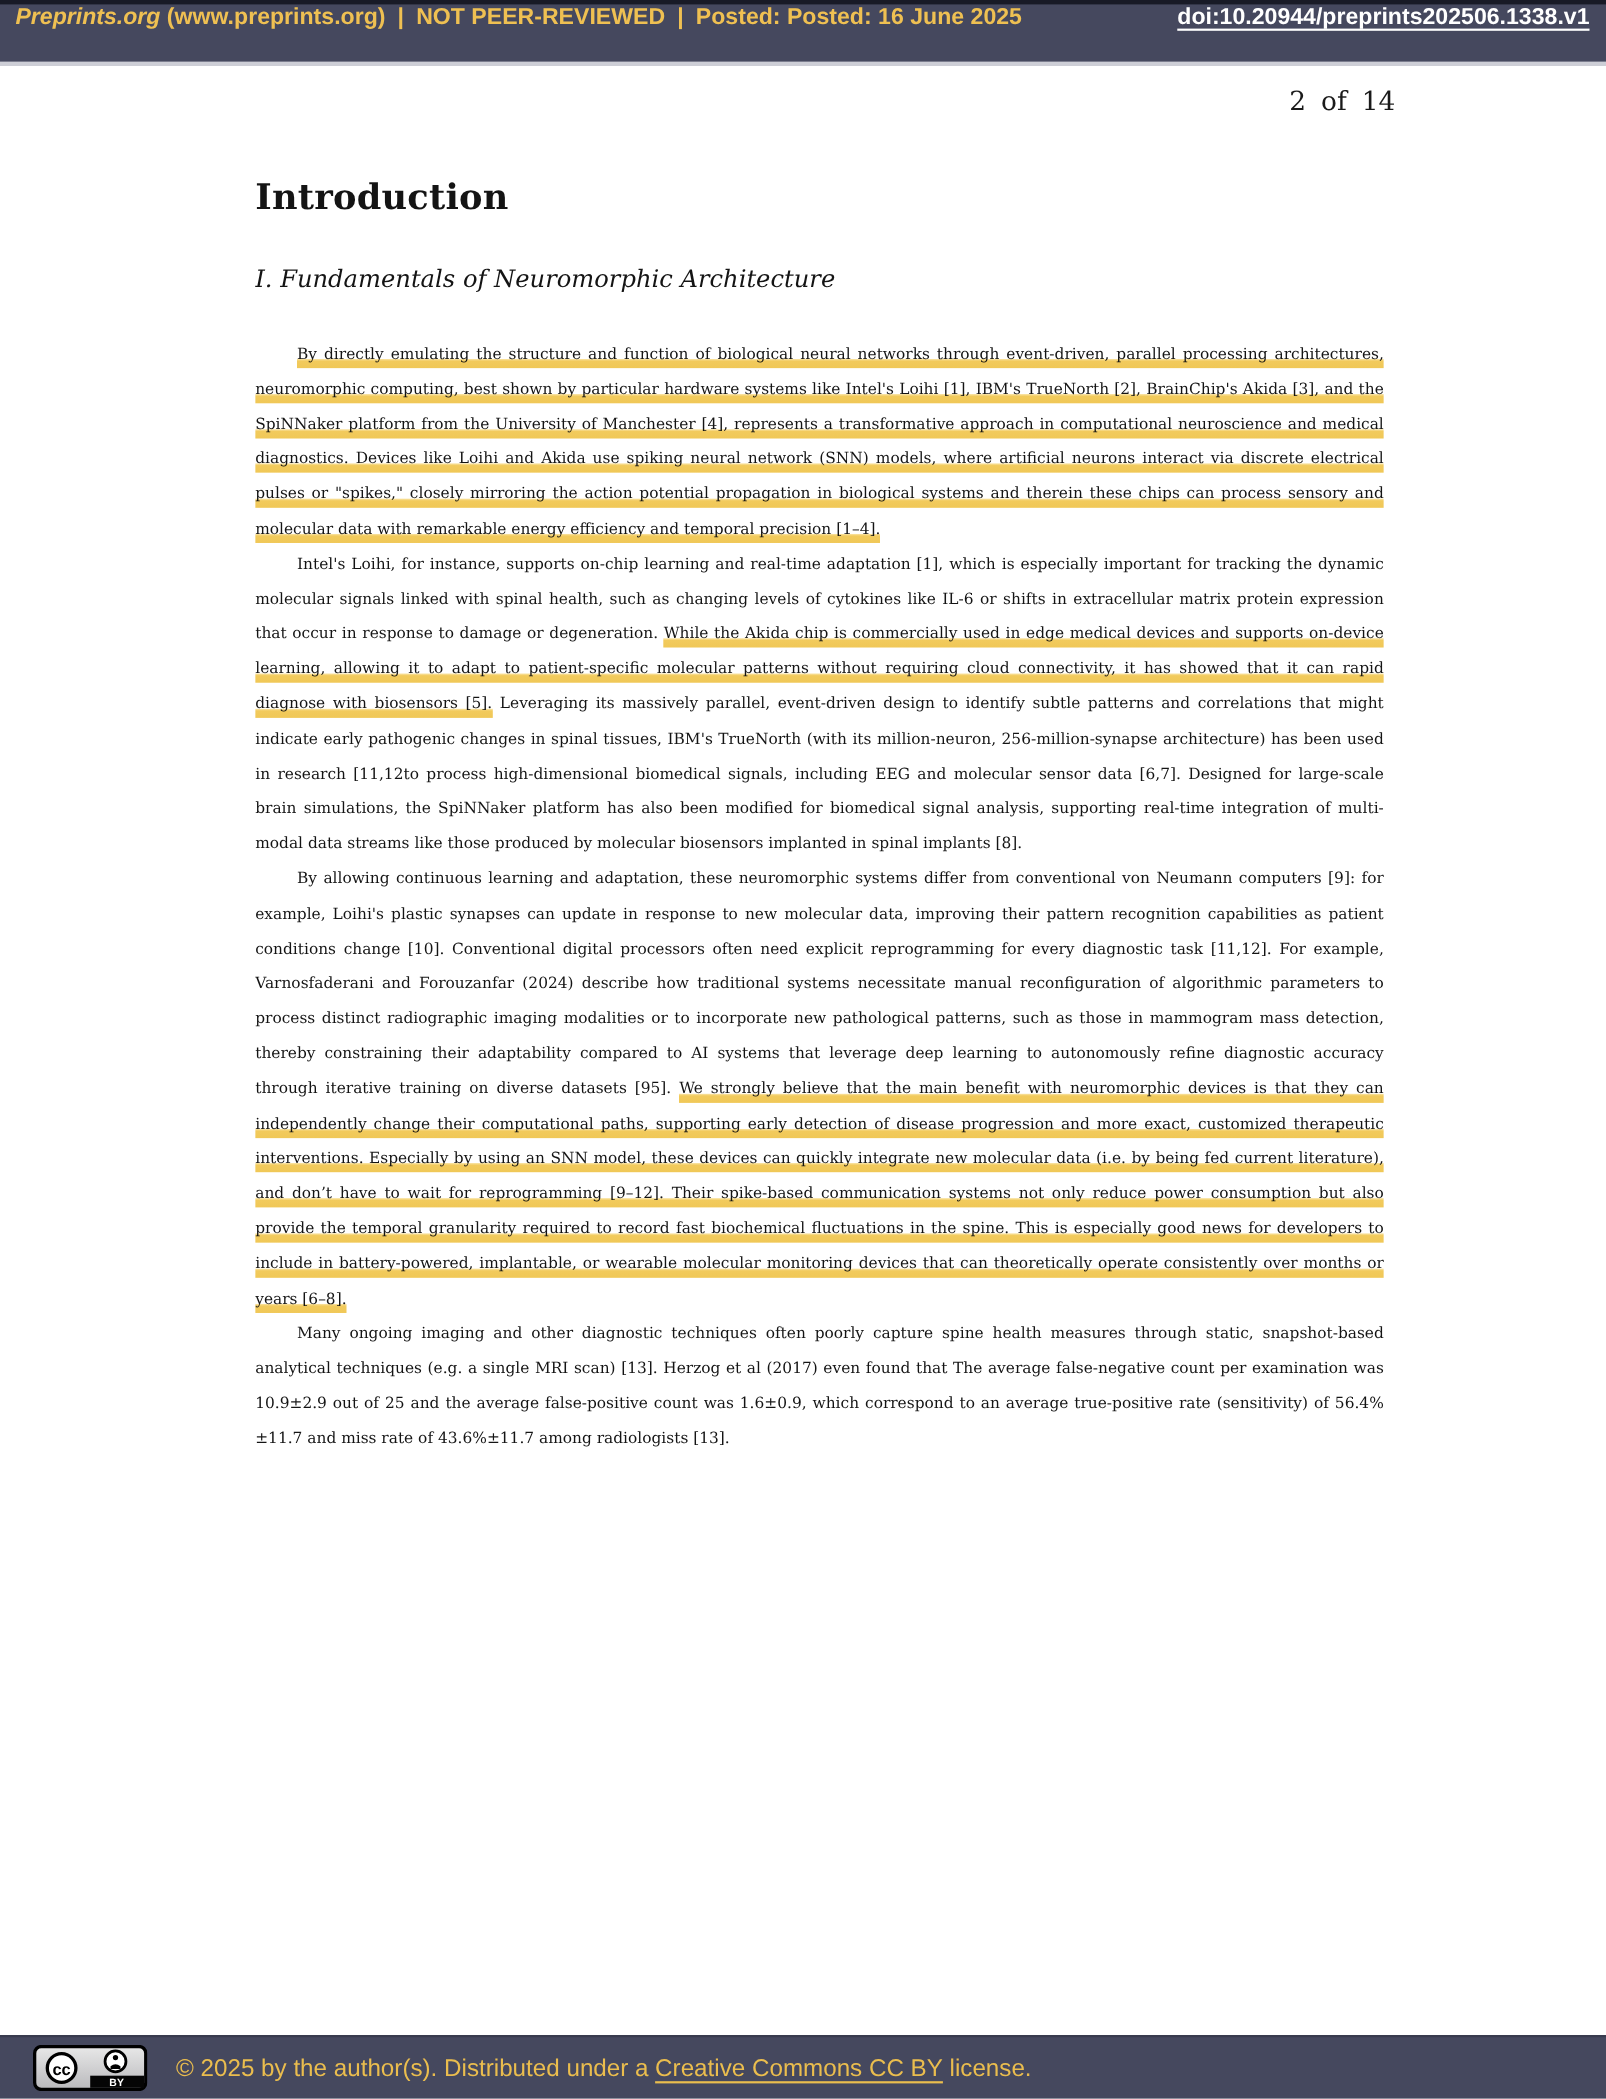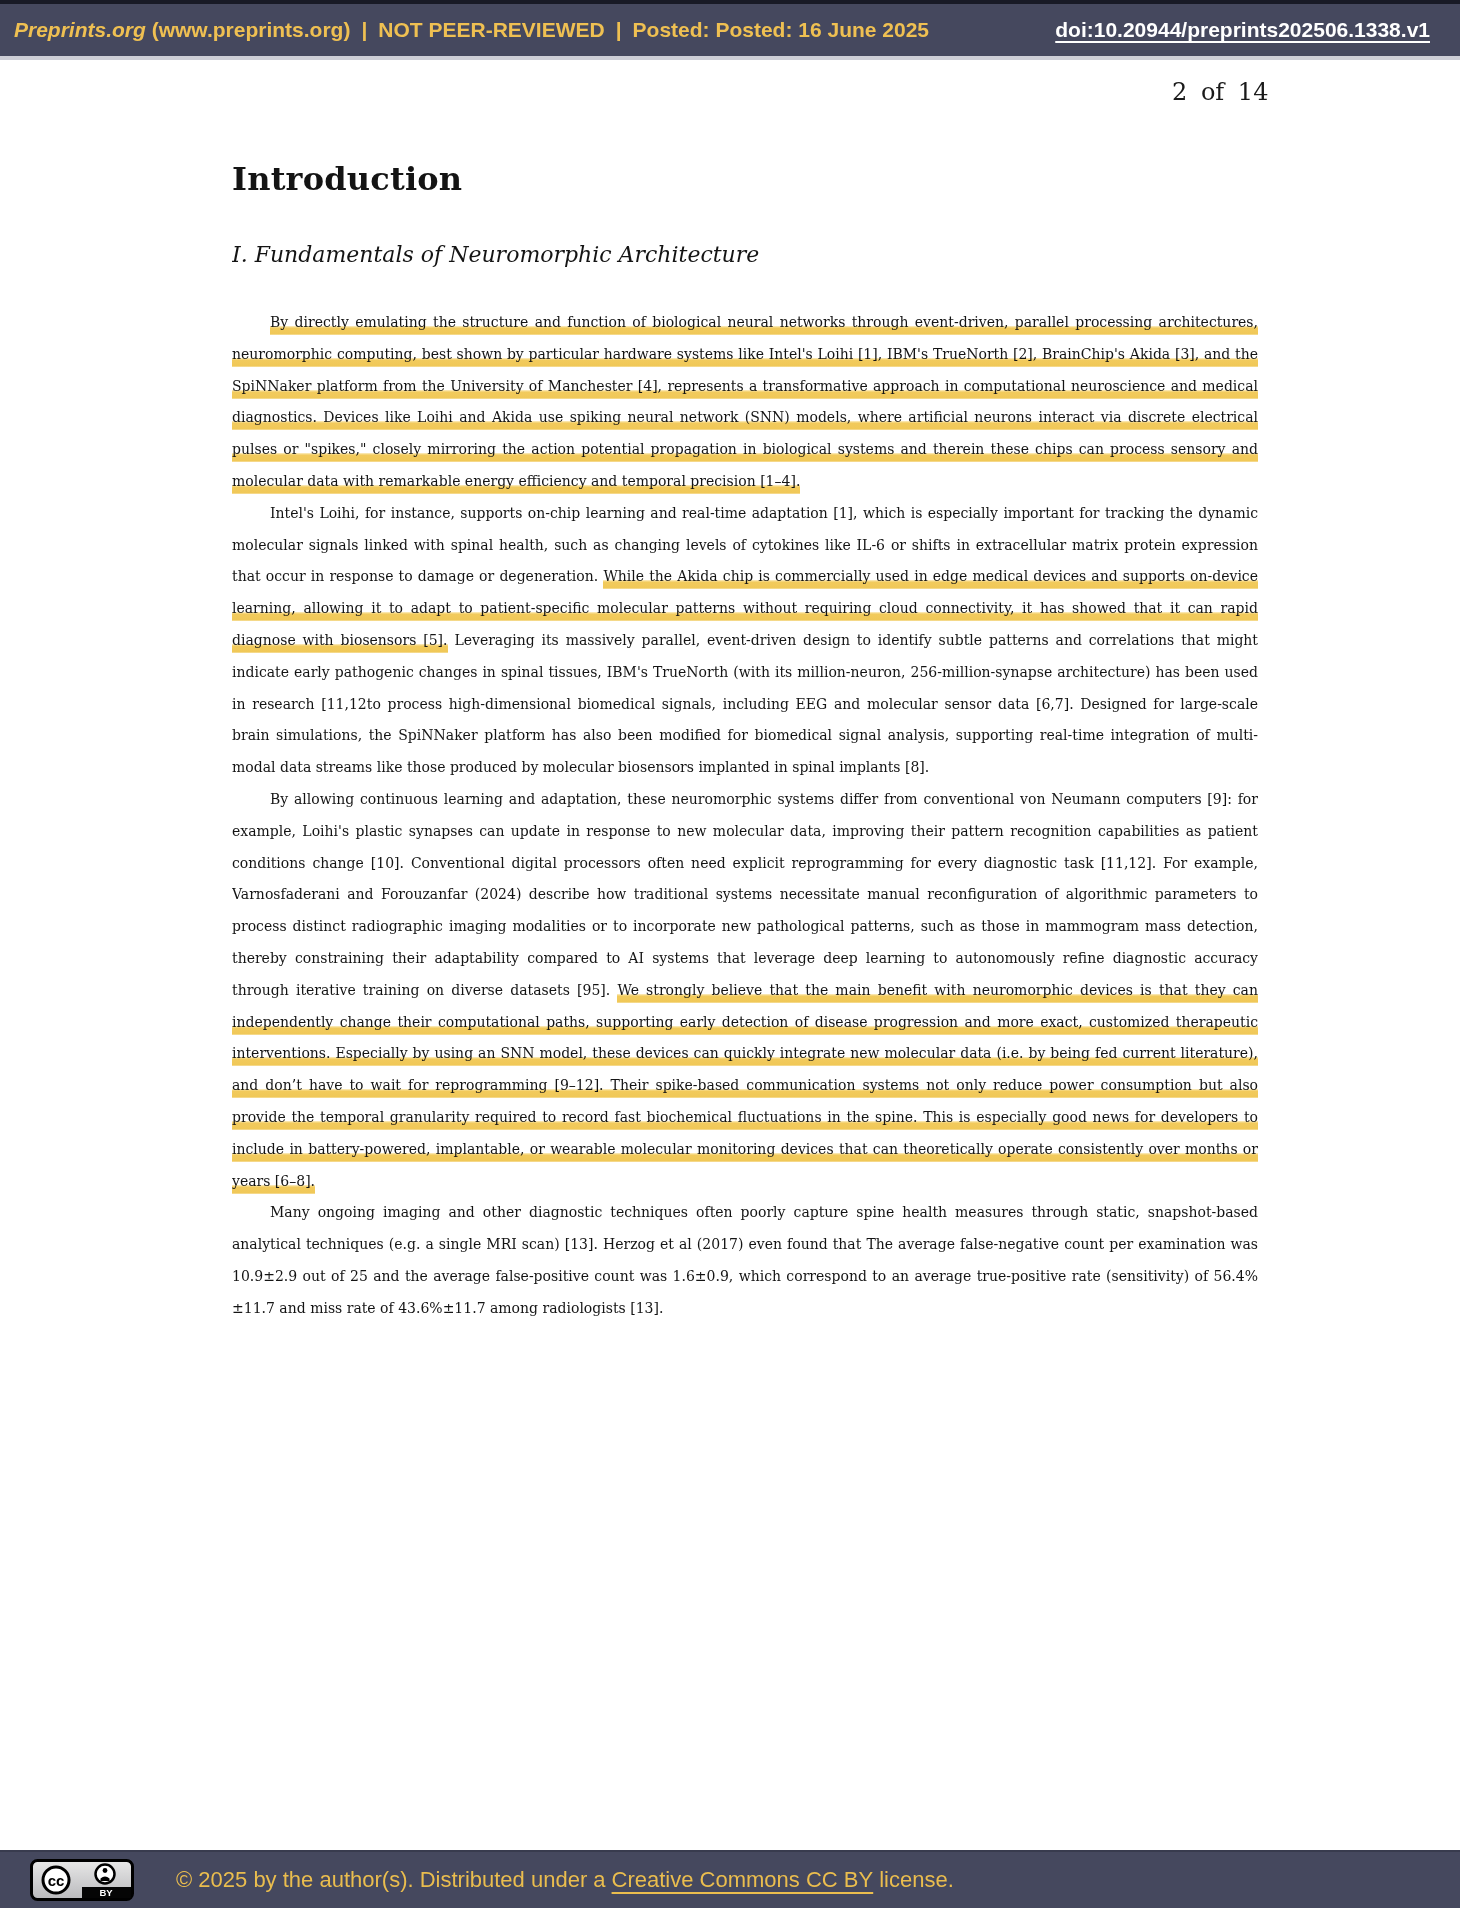--- a/index.html
+++ b/index.html
@@ -20,23 +20,22 @@
   .header-bar {
     position: absolute;
     top: 0; left: 0;
     width: 100%;
     height: 60px;
     box-sizing: border-box;
     background: #45485e;
     border-top: 4px solid #181a26;
     border-bottom: 4px solid #cdced6;
     display: flex;
-    align-items: center;
     justify-content: space-between;
-    padding: 0 30px 0 14px;
+    padding: 0 15px 0 14px;
     font-family: "Liberation Sans", sans-serif;
     font-size: 21px;
     font-weight: bold;
     color: #efc052;
     white-space: nowrap;
   }
   .header-left { display: flex; align-items: baseline; gap: 9px; }
   .brand-italic { font-style: italic; }
   .hdr-sep { font-weight: bold; padding: 0 2px; }
   .doi-link {
@@ -103,21 +102,21 @@
   .footer-bar {
     position: absolute;
     left: 0; bottom: 0;
     width: 100%;
     height: 58px;
     box-sizing: border-box;
     background: #45485e;
     border-top: 2px solid #383b4e;
     display: flex;
     align-items: center;
-    gap: 42px;
+    gap: 26px;
     padding-left: 30px;
     font-family: "Liberation Sans", sans-serif;
     font-size: 22px;
     color: #eabd4e;
     white-space: nowrap;
   }
   .cc-badge { flex: 0 0 auto; display: block; }
   .footer-text { display: flex; align-items: baseline; }
   .cc-link {
     color: #eabd4e;

